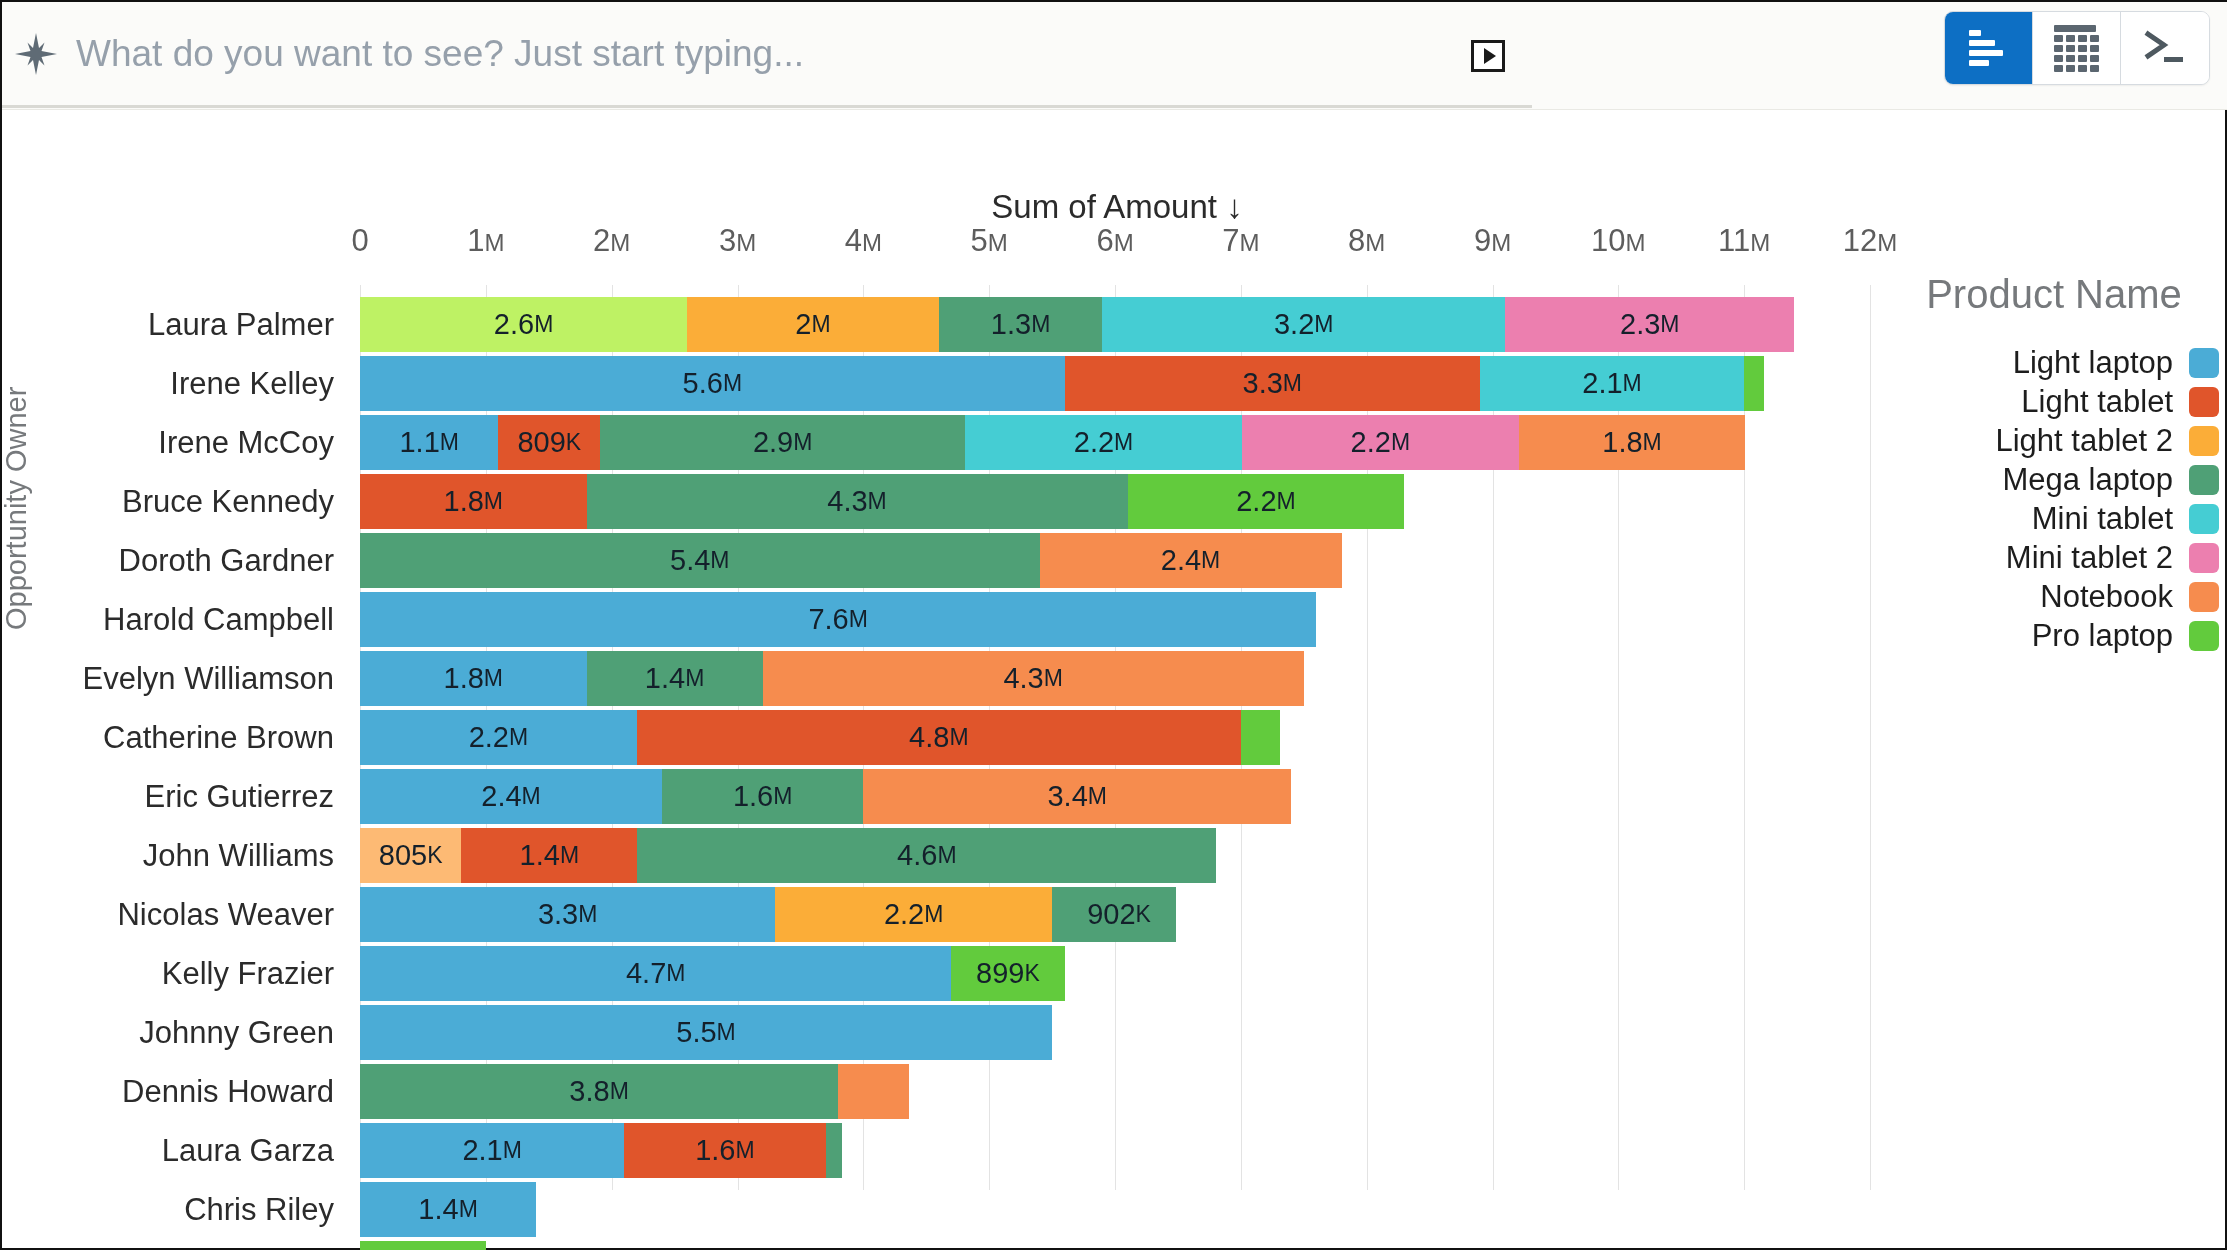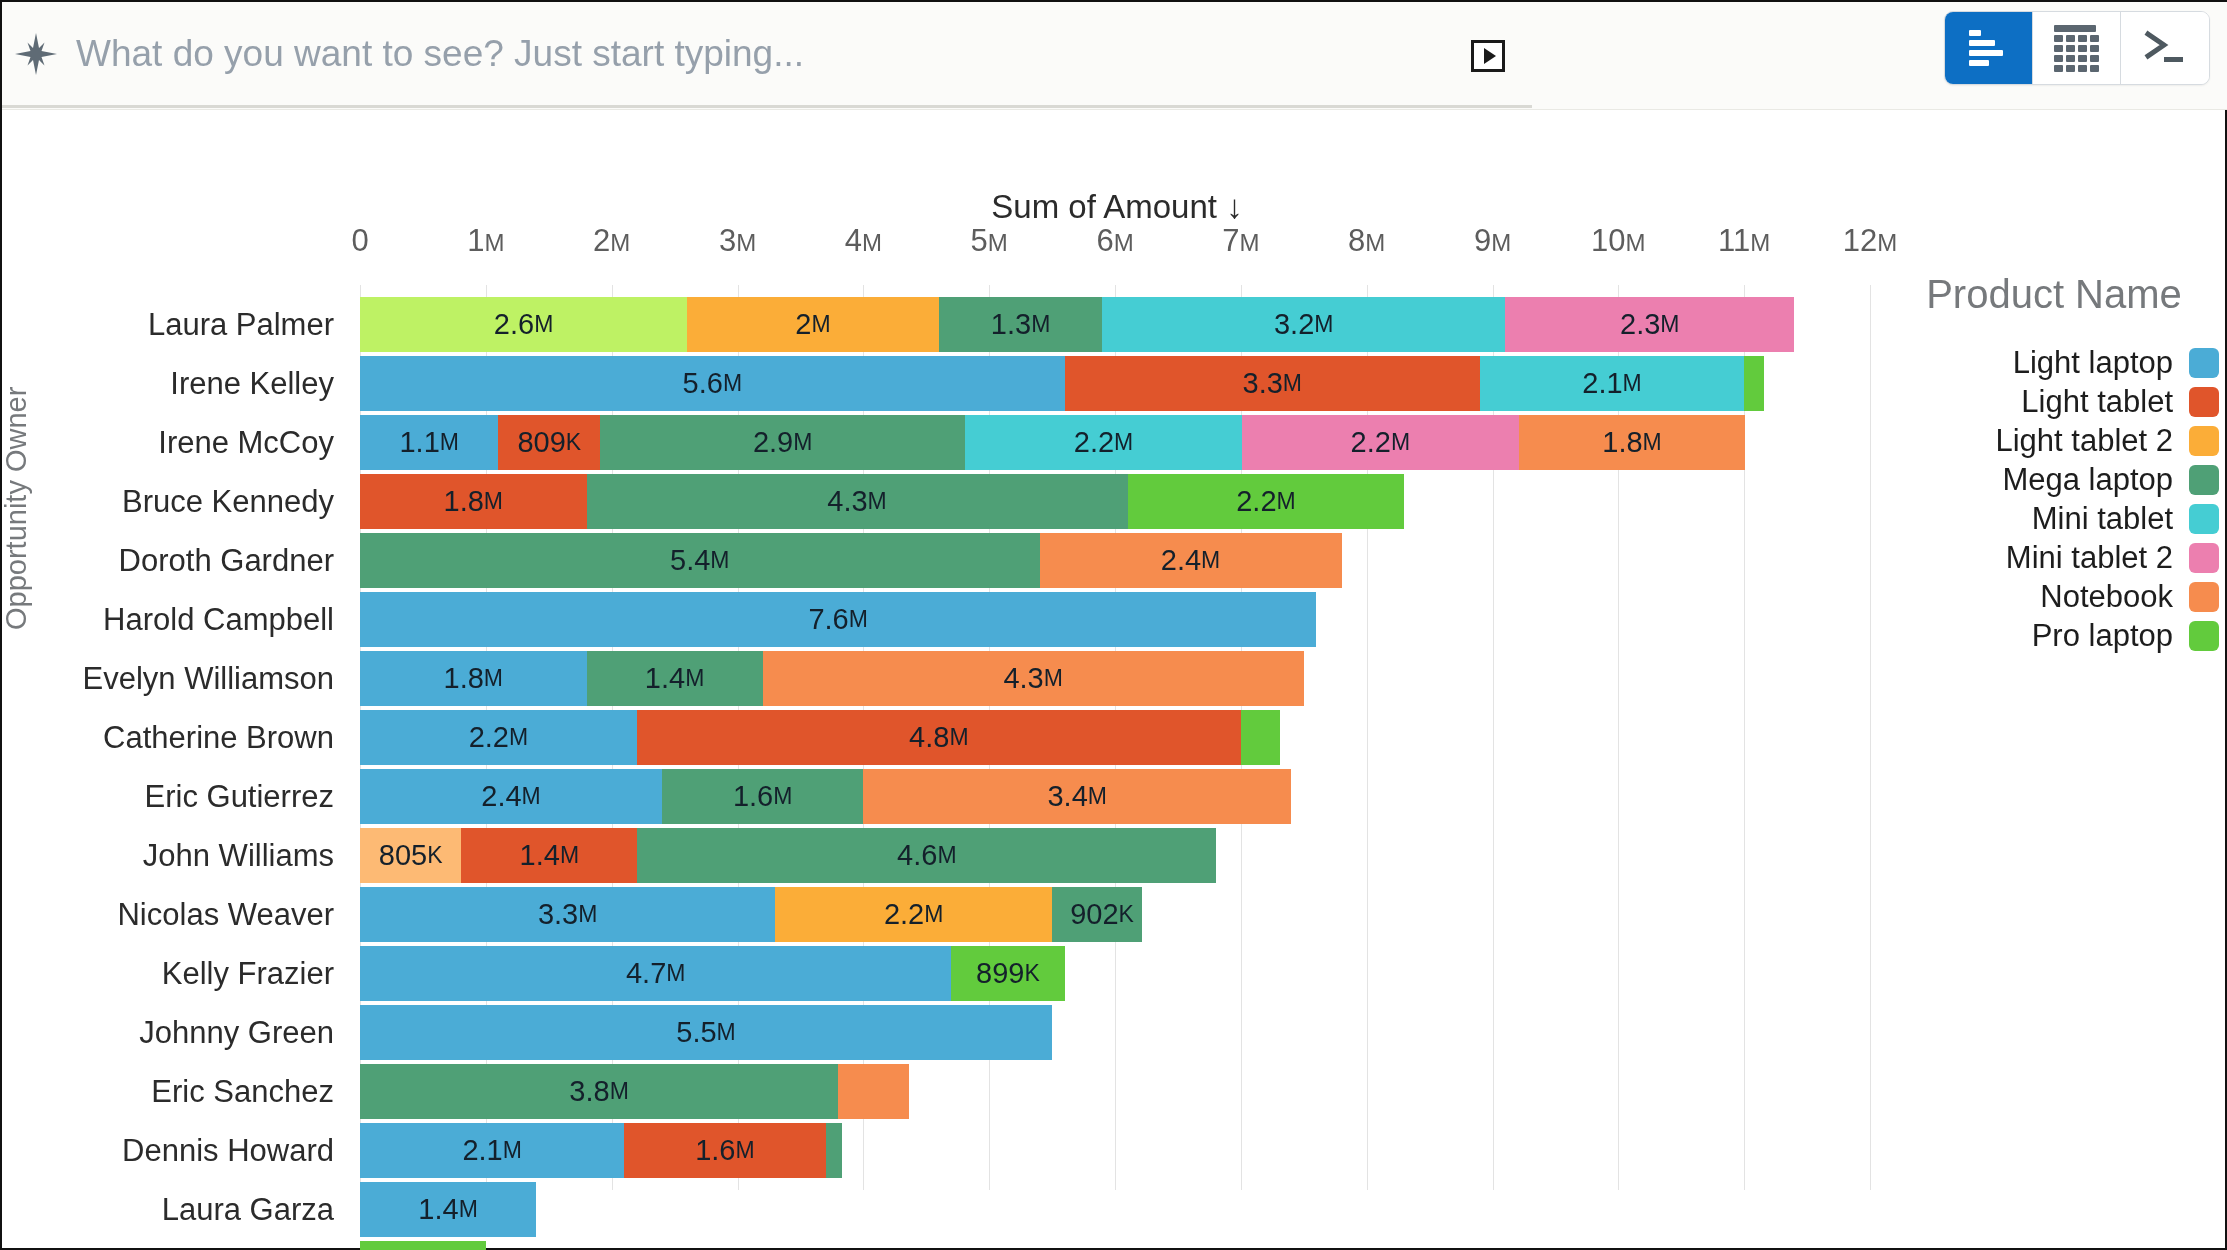--- a/index.html
+++ b/index.html
@@ -291,21 +291,20 @@
         <div class="ylab">Bruce Kennedy</div>
         <div class="ylab">Doroth Gardner</div>
         <div class="ylab">Harold Campbell</div>
         <div class="ylab">Evelyn Williamson</div>
         <div class="ylab">Catherine Brown</div>
         <div class="ylab">Eric Gutierrez</div>
         <div class="ylab">John Williams</div>
         <div class="ylab">Nicolas Weaver</div>
         <div class="ylab">Kelly Frazier</div>
         <div class="ylab">Johnny Green</div>
-        <div class="ylab">Eric Sanchez</div>
         <div class="ylab">Dennis Howard</div>
         <div class="ylab">Laura Garza</div>
         <div class="ylab">Chris Riley</div>
       </div>
 
     <div class="plot" id="plot">
       <div id="grid">
           <div class="gridline" style="left: 0px;"></div>
           <div class="ticklabel" style="left: 0px;">0</div>
           <div class="gridline" style="left: 125.833px;"></div>
@@ -383,21 +382,21 @@
             <div class="seg" title="Eric Gutierrez – Notebook: 3.4M" style="width: 427.833px; background: rgb(246, 140, 78);">3.4<span class="mu">M</span></div>
           </div>
           <div class="barrow">
             <div class="seg" title="John Williams – Light laptop: 805K" style="width: 101.296px; background: #fdba74;">805<span class="mu">K</span></div>
             <div class="seg" title="John Williams – Light tablet: 1.4M" style="width: 176.167px; background: rgb(224, 85, 43);">1.4<span class="mu">M</span></div>
             <div class="seg" title="John Williams – Mega laptop: 4.6M" style="width: 578.833px; background: rgb(79, 160, 118);">4.6<span class="mu">M</span></div>
           </div>
           <div class="barrow">
             <div class="seg" title="Nicolas Weaver – Light laptop: 3.3M" style="width: 415.25px; background: rgb(75, 172, 214);">3.3<span class="mu">M</span></div>
             <div class="seg" title="Nicolas Weaver – Light tablet 2: 2.2M" style="width: 276.833px; background: rgb(251, 173, 56);">2.2<span class="mu">M</span></div>
-            <div class="seg" title="Nicolas Weaver – Mega laptop: 902K" style="width: 90px; background: rgb(79, 160, 118); padding-left: 10px;">902<span class="mu">K</span></div>
+            <div class="seg" title="Nicolas Weaver – Mega laptop: 902K" style="width: 124px; background: rgb(79, 160, 118); padding-left: 10px;">902<span class="mu">K</span></div>
           </div>
           <div class="barrow">
             <div class="seg" title="Kelly Frazier – Light laptop: 4.7M" style="width: 591.417px; background: rgb(75, 172, 214);">4.7<span class="mu">M</span></div>
             <div class="seg" title="Kelly Frazier – Pro laptop: 899K" style="width: 113.124px; background: rgb(98, 203, 61);">899<span class="mu">K</span></div>
           </div>
           <div class="barrow">
             <div class="seg" title="Johnny Green – Light laptop: 5.5M" style="width: 692.083px; background: rgb(75, 172, 214);">5.5<span class="mu">M</span></div>
           </div>
           <div class="barrow">
             <div class="seg" title="Eric Sanchez – Mega laptop: 3.8M" style="width: 478.167px; background: rgb(79, 160, 118); text-align: center;">3.8<span class="mu">M</span></div>

